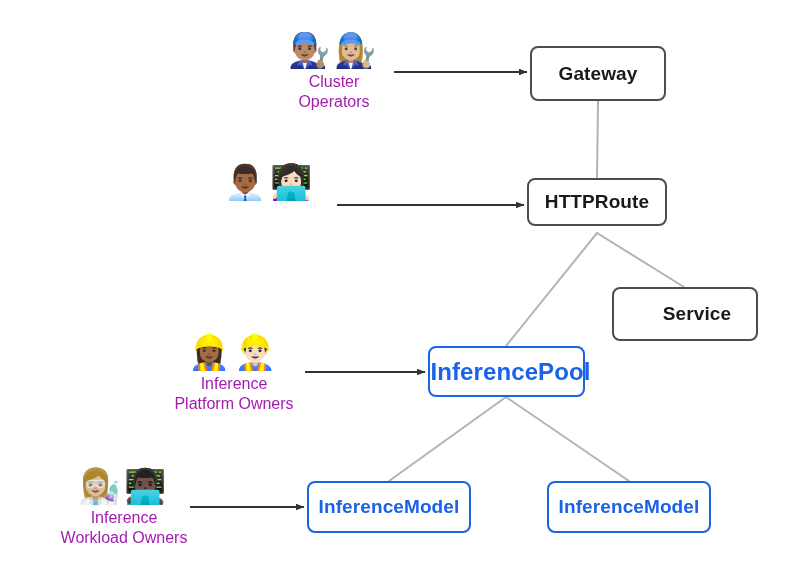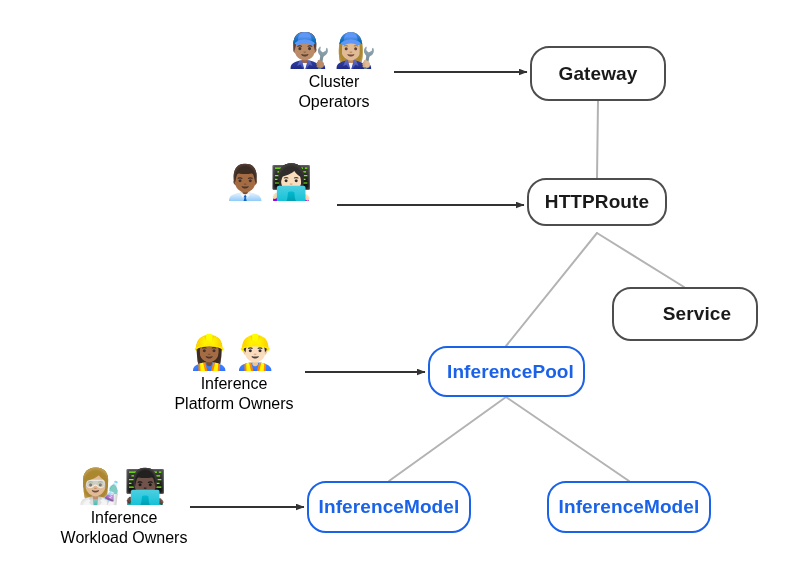--- a/index.html
+++ b/index.html
@@ -21,21 +21,21 @@
     top: 0;
     width: 800px;
     height: 572px;
   }
   .node {
     position: absolute;
     box-sizing: border-box;
     display: flex;
     align-items: center;
     justify-content: center;
-    border-radius: 19px;
+    border-radius: 8px;
     background: #ffffff;
     font-weight: bold;
     letter-spacing: 0.1px;
     z-index: 3;
   }
   .node-dark {
     border: 2px solid #4d4d4d;
     color: #1a1a1a;
   }
   .node-blue {
@@ -52,21 +52,21 @@
   .persona-emoji {
     font-size: 34px;
     line-height: 40px;
     letter-spacing: 3px;
     white-space: nowrap;
   }
   .persona-label {
     margin-top: 2px;
     font-size: 16px;
     line-height: 20px;
-    color: #000000;
+    color: #a21caf;
     text-align: center;
     white-space: pre-line;
   }
 </style>
 </head>
 <body>
 
 <div id="canvas">
 
   <svg id="edge-layer" width="800" height="572" viewBox="0 0 800 572" xmlns="http://www.w3.org/2000/svg">
@@ -93,21 +93,21 @@
   <div id="nodes-root">
       <div class="node node-dark" style="left: 530px; top: 46px; width: 136px; height: 55px; font-size: 19px;">
         <span>Gateway</span>
       </div>
       <div class="node node-dark" style="left: 527px; top: 178px; width: 140px; height: 48px; font-size: 19px;">
         <span>HTTPRoute</span>
       </div>
       <div class="node node-dark" style="left: 612px; top: 287px; width: 146px; height: 54px; font-size: 19px; padding-left: 24px;">
         <span>Service</span>
       </div>
-      <div class="node node-blue" style="left: 428px; top: 346px; width: 157px; height: 51px; font-size: 19px; padding-left: 8px;">
+      <div class="node node-blue" style="left: 428px; top: 346px; width: 157px; height: 51px; font-size: 24px; padding-left: 8px;">
         <span>InferencePool</span>
       </div>
       <div class="node node-blue" style="left: 307px; top: 481px; width: 164px; height: 52px; font-size: 19px;">
         <span>InferenceModel</span>
       </div>
       <div class="node node-blue" style="left: 547px; top: 481px; width: 164px; height: 52px; font-size: 19px;">
         <span>InferenceModel</span>
       </div>
     </div>
   <div id="personas-root">

